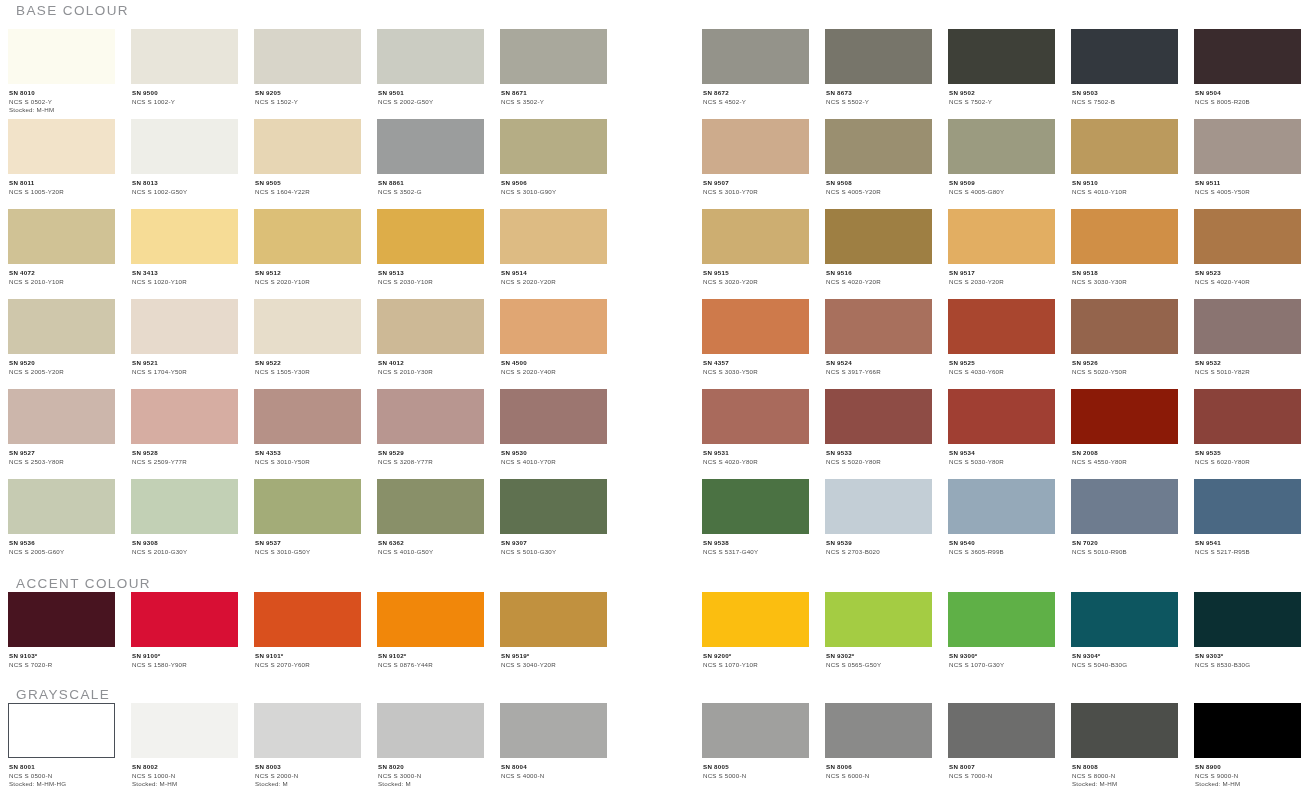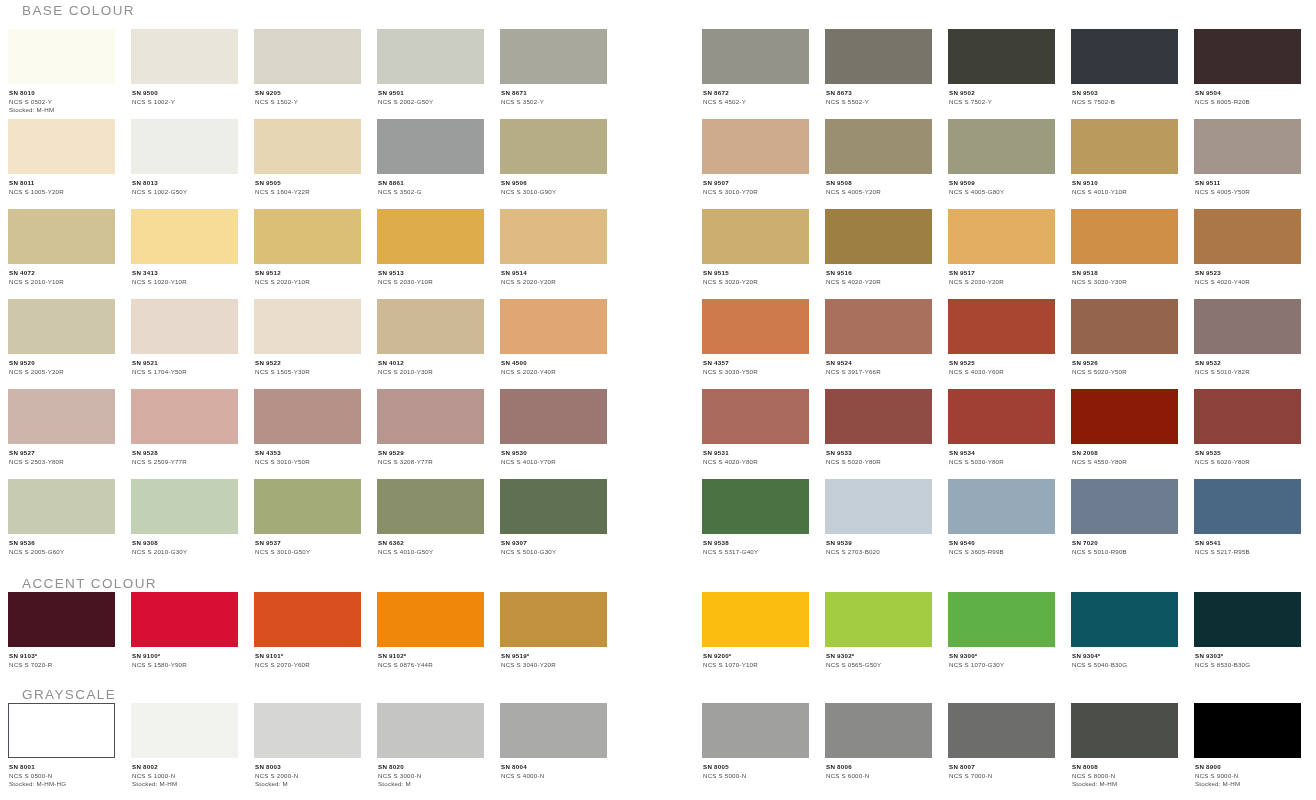--- a/index.html
+++ b/index.html
@@ -16,21 +16,21 @@
     width: 1316px;
     height: 800px;
     background: #ffffff;
   }
   .section-header {
     font-size: 13.5px;
     letter-spacing: 1.4px;
     color: #8e9094;
     font-weight: 400;
     text-transform: uppercase;
-    padding-left: 22px;
+    padding-left: 16px;
     line-height: 1;
   }
   .swatch {
     width: 107px;
     height: 55px;
     display: block;
   }
   .swatch.bordered {
     border: 1px solid #4a4f57;
     width: 107px;

